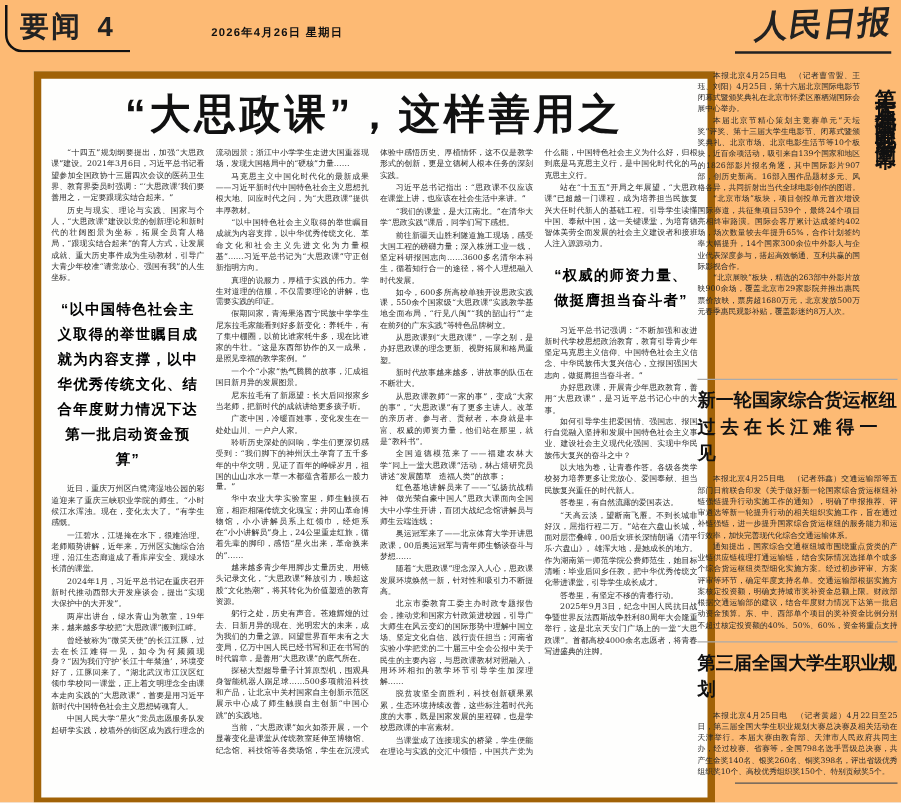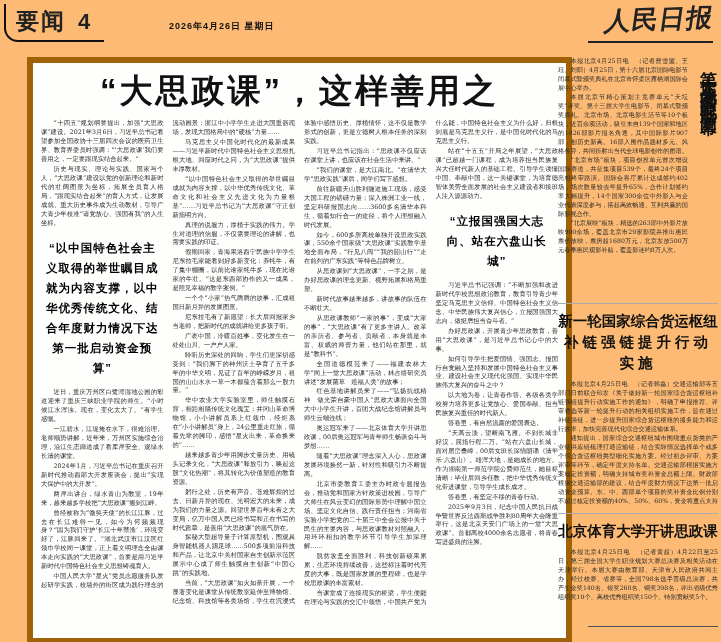--- a/index.html
+++ b/index.html
@@ -35,21 +35,21 @@
   
   .sidebar{position:absolute;left:558px;top:57px;width:160px;height:578px;}
   .sb-article-1{display:flex;flex-direction:row;gap:6px;height:238px;overflow:hidden;}
   .sb1-body{flex:1;font-size:6.2px;line-height:1.45;text-align:justify;color:#2a2a2a;overflow:hidden;}
   .sb1-body p,.sb-body p{margin:0;text-indent:2em;}
   .v-title{writing-mode:vertical-rl;font-size:17px;font-weight:bold;letter-spacing:4px;
         font-family:"Liberation Sans",sans-serif;color:#111;height:300px;flex:0 0 24px;
         text-align:left;line-height:1.2;}
   .sb-divider{border:none;border-top:1px solid #aaa;margin:8px 0 7px 0;}
   .sb-h2{font-family:"Liberation Sans",sans-serif;font-weight:bold;font-size:14.5px;
-        text-align:center;line-height:1.45;color:#111;margin:2px 0 6px 0;}
+        text-align:left;line-height:1.45;color:#111;margin:2px 0 6px 0;}
   .sb-h2 .l2{letter-spacing:4px;}
   .sb-body{font-size:6.2px;line-height:1.45;text-align:justify;color:#2a2a2a;overflow:hidden;}
   .sb2-body{height:125px;}
   .sb3-body{height:92px;}
   .bottom-rule{position:absolute;right:0;bottom:8px;width:130px;border-top:1.5px solid #555;}
 </style>
 </head>
 <body>
 
 <div id="page">
@@ -98,21 +98,21 @@
         <p>新时代故事越来越多，讲故事的队伍在不断壮大。</p>
         <p>从思政课教师“一家的事”，变成“大家的事”，“大思政课”有了更多主讲人。改革的亲历者、参与者、贡献者，本身就是丰富、权威的师资力量，他们站在那里，就是“教科书”。</p>
         <p>全国道德模范来了——福建农林大学“同上一堂大思政课”活动，林占熺研究员讲述“发展菌草　造福人类”的故事；</p>
         <p>红色基地讲解员来了——“弘扬抗战精神　做光荣自豪中国人”思政大课面向全国大中小学生开讲，百团大战纪念馆讲解员与师生云端连线；</p>
         <p>奥运冠军来了——北京体育大学开讲思政课，00后奥运冠军与青年师生畅谈奋斗与梦想……</p>
         <p>随着“大思政课”理念深入人心，思政课发展环境焕然一新，针对性和吸引力不断提高。</p>
         <p>北京市委教育工委主办时政专题报告会，推动党和国家方针政策进校园，引导广大师生在风云变幻的国际形势中理解中国立场、坚定文化自信、践行责任担当；河南省实验小学把党的二十届三中全会公报中关于民生的主要内容，与思政课教材对照融入，用环环相扣的教学环节引导学生加深理解……</p>
         <p>脱贫攻坚全面胜利，科技创新硕果累累，生态环境持续改善，这些标注着时代亮度的大事，既是国家发展的里程碑，也是学校思政课的丰富素材。</p>
         <p>当课堂成了连接现实的桥梁，学生便能在理论与实践的交汇中领悟，中国共产党为什么能，中国特色社会主义为什么好，归根到底是马克思主义行，是中国化时代化的马克思主义行。</p>
         <p>站在“十五五”开局之年展望，“大思政课”已超越一门课程，成为培养担当民族复兴大任时代新人的基础工程。引导学生读懂中国、奉献中国，这一关键课堂，为培育德智体美劳全面发展的社会主义建设者和接班人注入源源动力。</p>
-        <p class="quote">“立报国强国大志向、站在六盘山长城”</p>
+        <p class="quote">“权威的师资力量、做挺膺担当奋斗者”</p>
         <p>习近平总书记强调：“不断加强和改进新时代学校思想政治教育，教育引导青少年坚定马克思主义信仰、中国特色社会主义信念、中华民族伟大复兴信心，立报国强国大志向，做挺膺担当奋斗者。”</p>
         <p>办好思政课，开展青少年思政教育，善用“大思政课”，是习近平总书记心中的大事。</p>
         <p>如何引导学生把爱国情、强国志、报国行自觉融入坚持和发展中国特色社会主义事业、建设社会主义现代化强国、实现中华民族伟大复兴的奋斗之中？</p>
         <p>以大地为卷，让青春作答。各级各类学校努力培养更多让党放心、爱国奉献、担当民族复兴重任的时代新人。</p>
         <p>答卷里，有自然流露的爱国表达。</p>
         <p>“天高云淡，望断南飞雁。不到长城非好汉，屈指行程二万。”站在六盘山长城，面对层峦叠嶂，00后女班长深情朗诵《清平乐·六盘山》。雄浑大地，是她成长的地方。作为湖南第一师范学院公费师范生，她目标清晰：毕业后回乡任教，把中华优秀传统文化带进课堂，引导学生成长成才。</p>
         <p>答卷里，有坚定不移的青春行动。</p>
         <p>2025年9月3日，纪念中国人民抗日战争暨世界反法西斯战争胜利80周年大会隆重举行，这是北京天安门广场上的一堂“大思政课”。首都高校4000余名志愿者，将青春写进盛典的注脚。</p>
       </div>
   </div>
@@ -127,33 +127,33 @@
           <p>“北京展映”板块，精选的263部中外影片放映900余场，覆盖北京市29家影院并推出惠民票价放映，票房超1680万元，北京发放500万元春季惠民观影补贴，覆盖影迷约8万人次。</p>
         </div>
       <div class="v-title">第十六届北京国际电影节闭幕</div>
     </div>
 
     <hr class="sb-divider">
 
     <div>
       <div class="sb-h2">
         <div>新一轮国家综合货运枢纽</div>
-        <div class="l2">补链强链提升行动实施</div>
+        <div class="l2">过去在长江难得一见</div>
       </div>
       <div class="sb-body sb2-body">
           <p>本报北京4月25日电　（记者韩鑫）交通运输部等五部门日前联合印发《关于做好新一轮国家综合货运枢纽补链强链提升行动实施工作的通知》，明确了申报推荐、评审遴选等新一轮提升行动的相关组织实施工作，旨在通过补链强链，进一步提升国家综合货运枢纽的服务能力和运行效率，加快完善现代化综合交通运输体系。</p>
           <p>通知提出，国家综合交通枢纽城市围绕重点货类的产业链供应链梳理打通运输链，结合实际情况选择单个或多个综合货运枢纽类型细化实施方案。经过初步评审、方案评审等环节，确定年度支持名单。交通运输部根据实施方案核定投资额，明确支持城市奖补资金总额上限。财政部根据交通运输部的建议，结合年度财力情况下达第一批启动资金预算。东、中、西部单个项目的奖补资金比例分别不超过核定投资额的40%、50%、60%，资金将重点支持多式联运功能突出的枢纽场站改造及集疏运铁路项目，适度引导设备更新和信息化项目。</p>
         </div>
     </div>
 
     <hr class="sb-divider">
 
     <div>
       <div class="sb-h2">
-        <div>北京体育大学开讲思政课</div>
+        <div>第三届全国大学生职业规划</div>
       </div>
       <div class="sb-body sb3-body">
           <p>本报北京4月25日电　（记者黄超）4月22日至25日，第三届全国大学生职业规划大赛总决赛及相关活动在天津举行。本届大赛由教育部、天津市人民政府共同主办，经过校赛、省赛等，全国798名选手晋级总决赛，共产生金奖140名、银奖260名、铜奖398名，评出省级优秀组织奖10个、高校优秀组织奖150个、特别贡献奖5个。</p>
         </div>
     </div>
 
     <div class="bottom-rule"></div>
   </div>
 
 </div>

